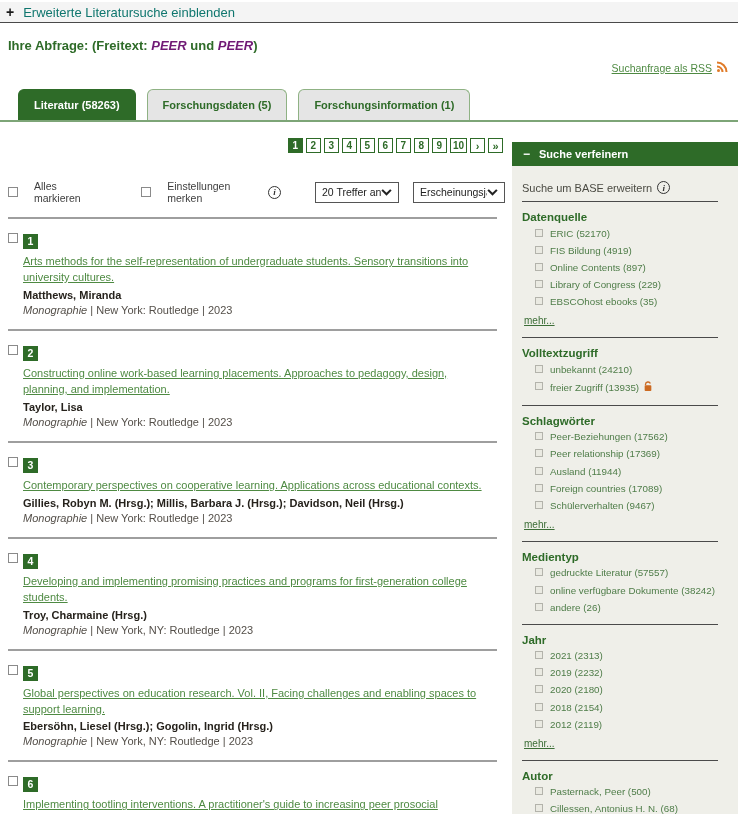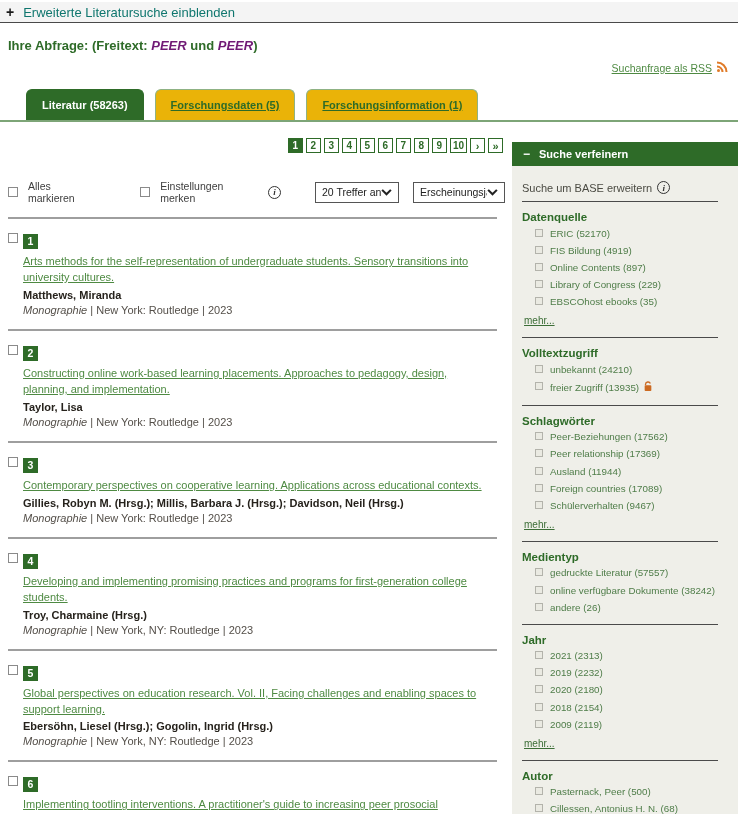--- a/index.html
+++ b/index.html
@@ -17,44 +17,44 @@
   
   .query-row { margin: 15px 0 0 8px; font-size: 13px; font-weight: bold; color: #2e6b28; }
   .query-row .term { color: #701a75; font-style: italic; }
 
   
   .rss-row { margin: 8px 10px 0 0; text-align: right; font-size: 10.5px;
              display: flex; justify-content: flex-end; align-items: center; gap: 4px; }
   .rss-link { color: #4e8a42; text-decoration: underline; cursor: pointer; }
 
   
-  .tabs-row { display: flex; gap: 11px; padding-left: 26px; margin-top: 14px;
+  .tabs-row { display: flex; gap: 11px; padding-left: 18px; margin-top: 14px;
               border-bottom: 2px solid #7da577; align-items: flex-end; flex: none; }
   .tab { border-radius: 6px 6px 0 0; font-size: 11px; font-weight: bold;
          padding: 9px 15px; cursor: pointer; }
   .tab.active { background: #2e6b28; color: #fff; border: 1px solid #2e6b28; border-bottom: none; }
-  .tab.inactive { background: #eab308; color: #2e6b28; border: 1px solid #8fb284; border-bottom: none; text-decoration: underline; }
+  .tab.inactive { background: #e5e5e5; color: #2e6b28; border: 1px solid #8fb284; border-bottom: none; }
 
   
   .content { display: flex; flex: 1; min-height: 0; }
   .main { width: 505px; padding-left: 8px; flex: none; }
 
   
   .pagination { display: flex; justify-content: flex-end; gap: 3px; margin: 16px 2px 0 0; }
   .pg { min-width: 15px; height: 15px; line-height: 14px; text-align: center;
         font-size: 10px; font-weight: bold; color: #2e6b28; border: 1px solid #2e6b28;
         background: #fff; padding: 0 2px; cursor: pointer; }
   .pg.active { background: #2e6b28; color: #fff; }
   .pg.nav { font-size: 11px; }
 
   
   .controls { display: flex; align-items: center; margin-top: 27px; font-size: 10.5px; color: #333; }
   .cb { width: 10px; height: 10px; border: 1px solid #8a8a8a; background: #fff;
         display: inline-block; flex: none; cursor: pointer; }
-  .ctl-label { margin-left: 10px; color: #3d3d3d; }
+  .ctl-label { margin-left: 16px; color: #3d3d3d; }
   .info-icon { width: 13px; height: 13px; border: 1px solid #333; border-radius: 50%;
                display: inline-flex; align-items: center; justify-content: center;
                font-size: 9px; font-weight: bold; font-style: italic; color: #333;
                font-family: "Liberation Serif", serif; flex: none; cursor: pointer; }
   .dropdown { border: 1px solid #555; background: #fff; height: 21px; display: flex;
               align-items: center; justify-content: space-between; padding: 0 6px;
               font-size: 10.5px; color: #222; cursor: pointer; flex: none; }
   .dd1 { width: 84px; margin-left: 34px; }
   .dd2 { width: 92px; margin-left: 14px; }
   .dd-text { white-space: nowrap; overflow: hidden; }
@@ -291,21 +291,21 @@
               <span class="facet-cb"></span>
               <span class="facet-label">2019 (2232)</span>
             </div><div class="facet-item">
               <span class="facet-cb"></span>
               <span class="facet-label">2020 (2180)</span>
             </div><div class="facet-item">
               <span class="facet-cb"></span>
               <span class="facet-label">2018 (2154)</span>
             </div><div class="facet-item">
               <span class="facet-cb"></span>
-              <span class="facet-label">2009 (2119)</span>
+              <span class="facet-label">2012 (2119)</span>
             </div><span class="mehr">mehr...</span><div class="facet-hr"></div><div class="facet-title">Autor</div><div class="facet-item">
               <span class="facet-cb"></span>
               <span class="facet-label">Pasternack, Peer (500)</span>
             </div><div class="facet-item">
               <span class="facet-cb"></span>
               <span class="facet-label">Cillessen, Antonius H. N. (68)</span>
             </div></div>
       </div>
     </div>
 

